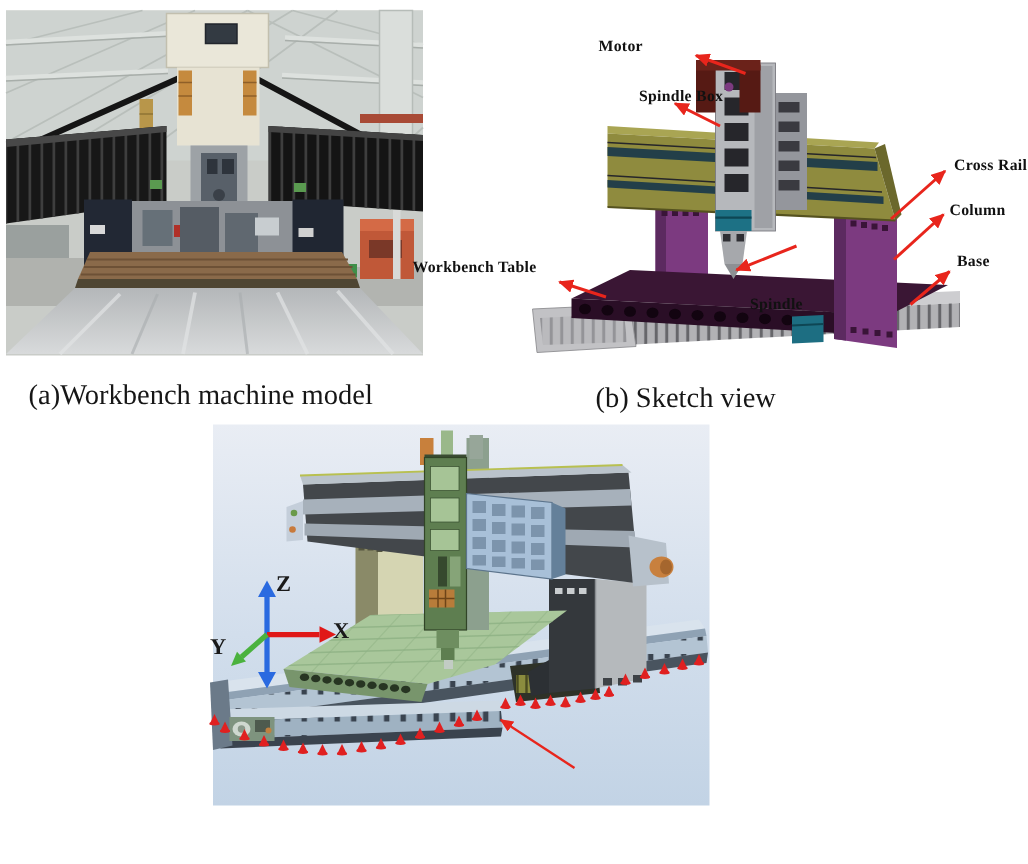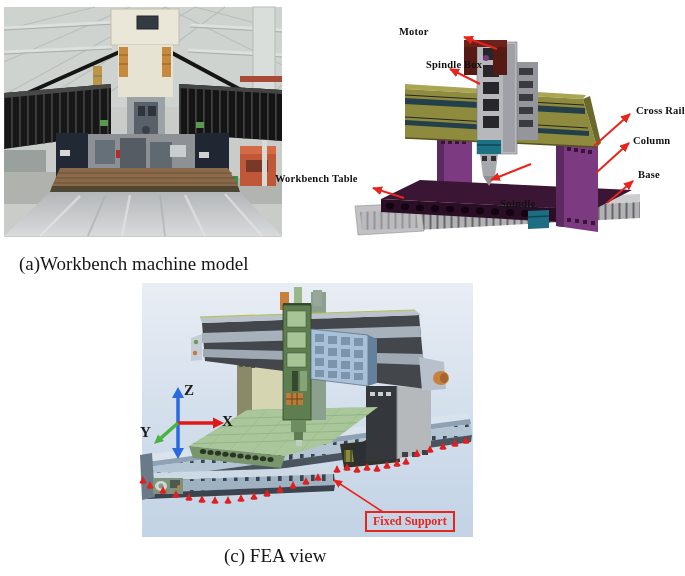--- a/index.html
+++ b/index.html
@@ -429,29 +429,28 @@
         <use href="#tri" x="443" y="449"></use>
     <use href="#tri" x="455" y="446"></use>
         <use href="#tri" x="466" y="443"></use>
   </g>
   <g>
     <line x1="383" y1="512" x2="334" y2="480" stroke="#e8251c" stroke-width="1.6" marker-end="url(#ahC)"></line>
   </g>
 </svg>
 
 <div class="cap" style="left:19px;top:253px;">(a)Workbench machine model</div>
-<div class="cap" style="left:224px;top:545px;">(c) FEA view</div>
+<div class="cap" style="left:397px;top:255px;">(b) Sketch view</div>
 
 <span class="lbl" style="left:399px;top:26px;">Motor</span>
 <span class="lbl" style="left:386px;top:59px;margin-left:40px;">Spindle Box</span>
 <span class="lbl" style="left:275px;top:173px;">Workbench Table</span>
 <span class="lbl" style="left:500px;top:150px;margin-top:48px;">Spindle</span>
 <span class="lbl" style="left:636px;top:105px;">Cross Rail</span>
 <span class="lbl" style="left:633px;top:135px;">Column</span>
 <span class="lbl" style="left:638px;top:169px;">Base</span>
 
 <span class="axis-lbl" style="left:184px;top:382px;">Z</span>
 <span class="axis-lbl" style="left:222px;top:413px;">X</span>
 <span class="axis-lbl" style="left:140px;top:424px;">Y</span>
 
-<div class="fixed-support">Fixed Support</div>
 
 </div>
 
 </body></html>

